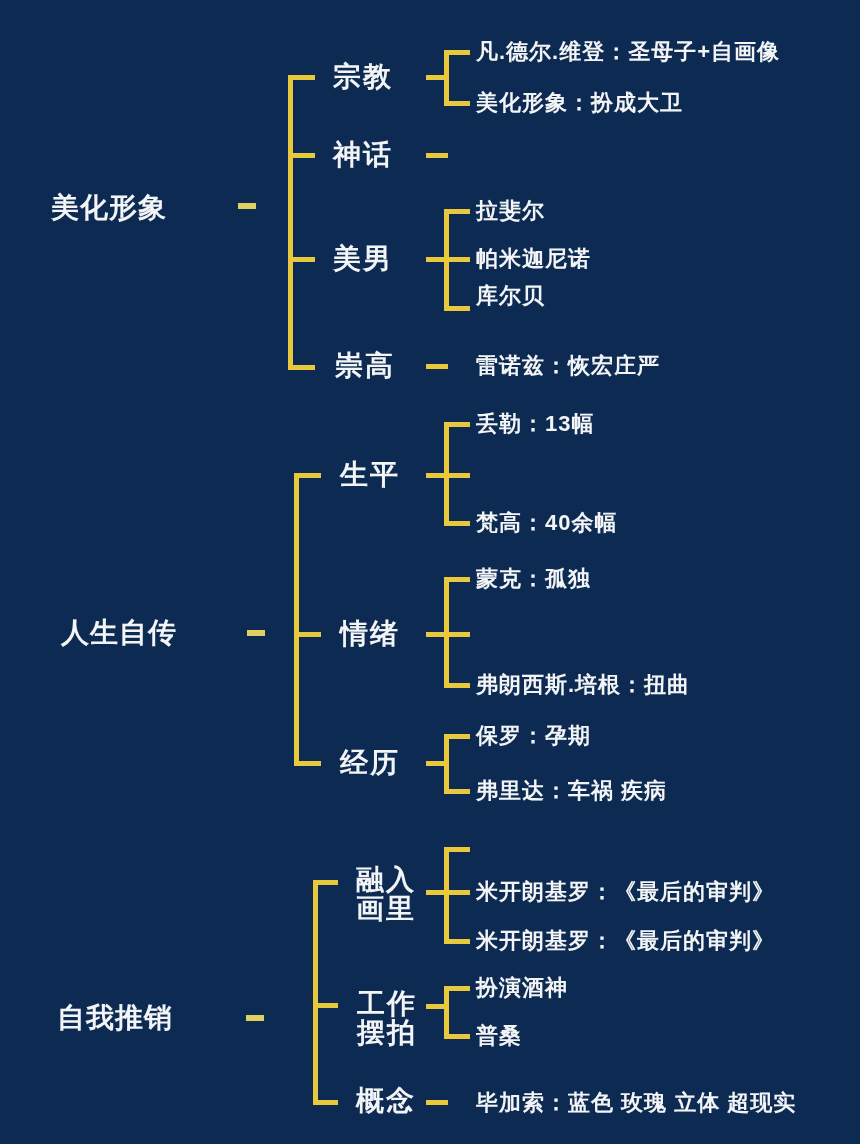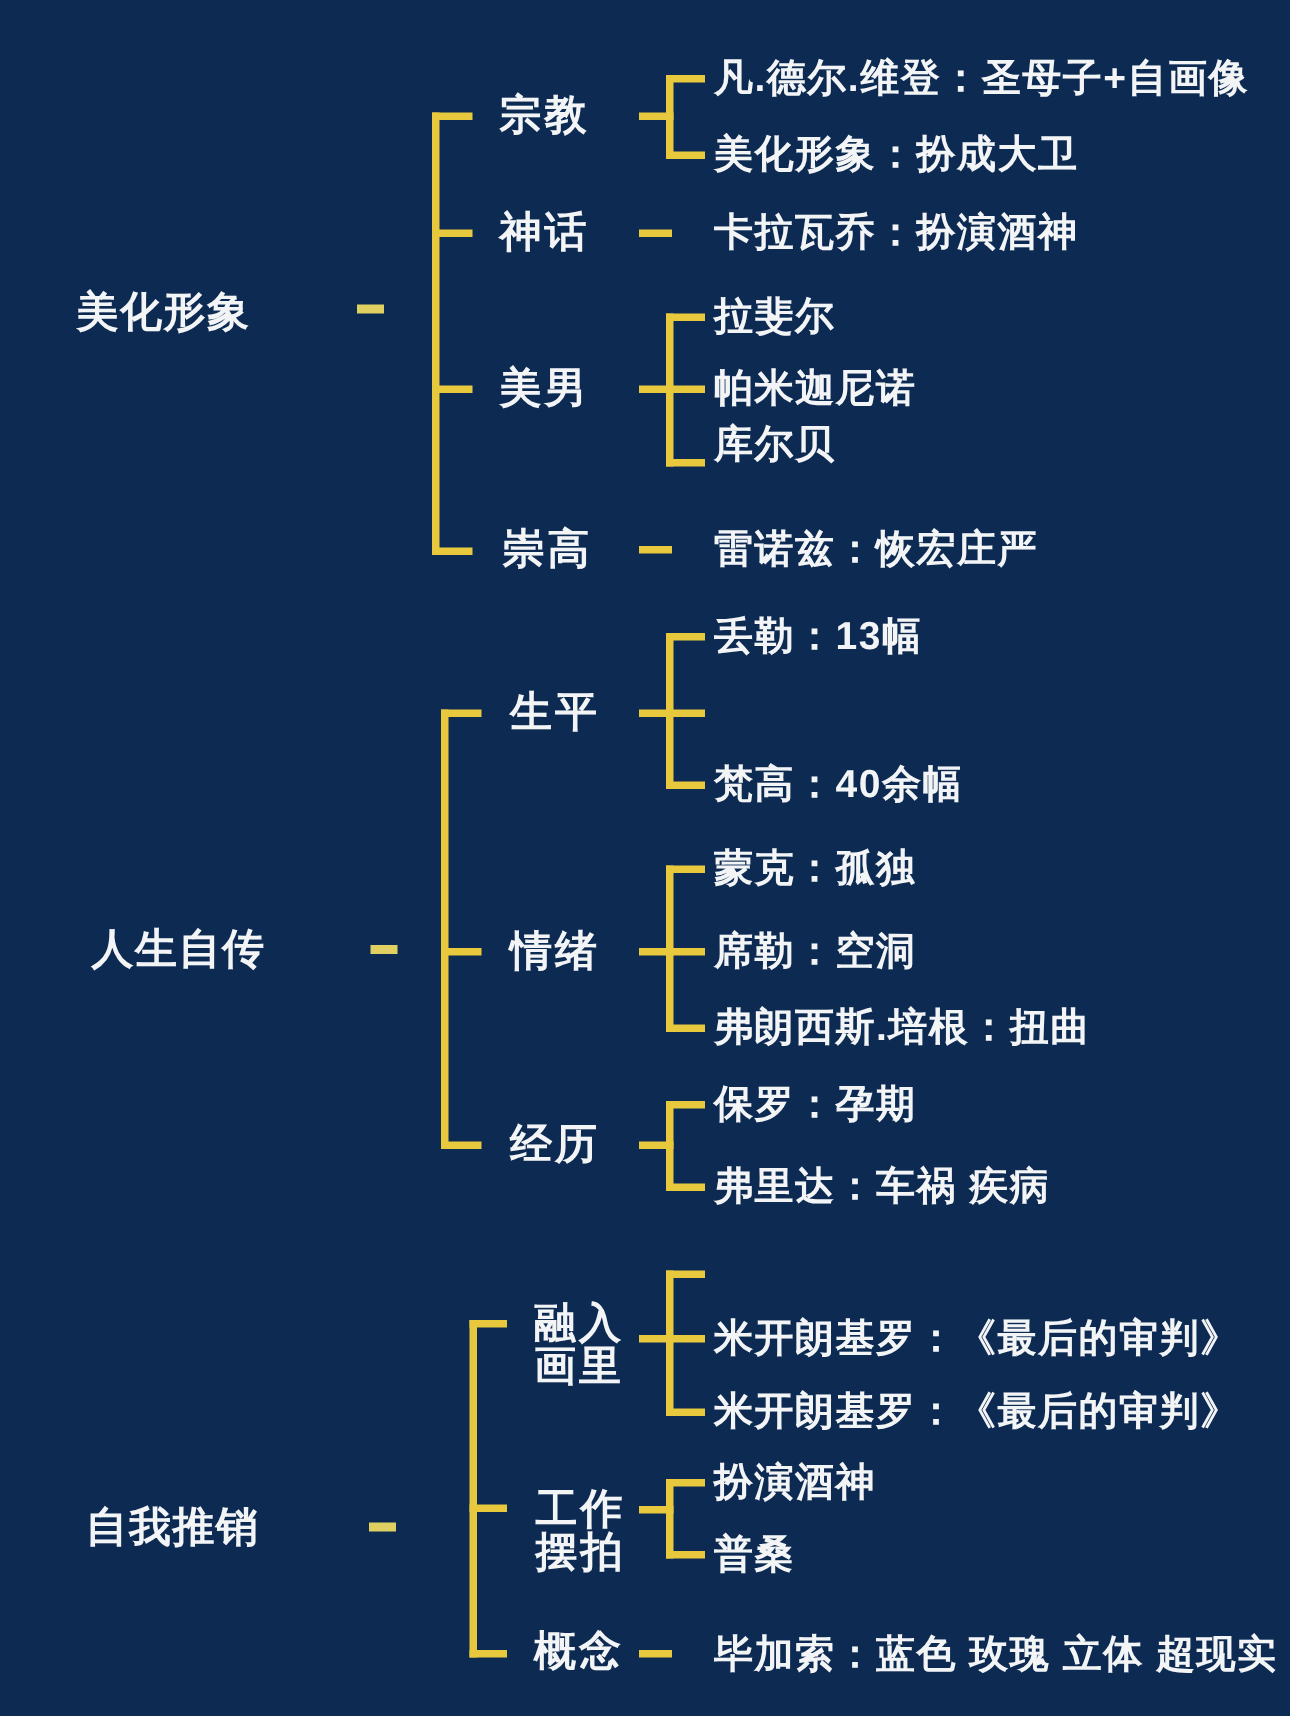--- a/index.html
+++ b/index.html
@@ -8,22 +8,22 @@
     position:relative;width:860px;height:1144px;
     background:var(--bg,#0d2a52);overflow:hidden;
     font-family:"Liberation Sans",sans-serif;
   }
   .node{
     position:absolute;transform:translateY(-50%);
     color:var(--text,#f2f4f6);font-weight:700;white-space:nowrap;
   }
   .lv1{font-size:28px;letter-spacing:1px;}
   .lv2{font-size:28px;letter-spacing:2px;}
-  .leaf{font-size:26px;letter-spacing:1px;}
-  .two{white-space:pre-line;line-height:29px;text-align:right;}
+  .leaf{font-size:22px;letter-spacing:1px;}
+  .two{white-space:pre-line;line-height:29px;text-align:right;font-family:Liberation Mono, monospace;}
   .h{position:absolute;height:5px;background:var(--line,#e8c93d);}
   .v{position:absolute;width:5px;background:var(--line,#e8c93d);}
   .dash1{position:absolute;height:6px;background:var(--dash,#dfd061);}
 </style>
 </head>
 <body>
 
 <div id="canvas">
 
   <div class="node lv1" style="left:51px;top:208px">美化形象</div>
@@ -55,21 +55,20 @@
   <div class="v" style="left:444px;top:209px;height:102px"></div>
   <div class="h" style="left:444px;top:209px;width:26px"></div>
   <div class="h" style="left:444px;top:257px;width:26px"></div>
   <div class="h" style="left:444px;top:306px;width:26px"></div>
   <div class="h" style="left:426px;top:257px;width:23px"></div>
 
   <div class="h" style="left:426px;top:364px;width:22px"></div>
 
   <div class="node leaf" style="left:476px;top:52px">凡.德尔.维登：圣母子+自画像</div>
   <div class="node leaf" style="left:476px;top:103px">美化形象：扮成大卫</div>
-  <div class="node leaf" style="left:476px;top:155px">卡拉瓦乔：扮演酒神</div>
   <div class="node leaf" style="left:476px;top:211px">拉斐尔</div>
   <div class="node leaf" style="left:476px;top:259px">帕米迦尼诺</div>
   <div class="node leaf" style="left:476px;top:296px">库尔贝</div>
   <div class="node leaf" style="left:476px;top:366px">雷诺兹：恢宏庄严</div>
 
   <div class="v" style="left:294px;top:473px;height:293px"></div>
   <div class="h" style="left:294px;top:473px;width:27px"></div>
   <div class="h" style="left:294px;top:632px;width:27px"></div>
   <div class="h" style="left:294px;top:761px;width:27px"></div>
 
@@ -90,21 +89,20 @@
   <div class="h" style="left:426px;top:632px;width:23px"></div>
 
   <div class="v" style="left:444px;top:734px;height:60px"></div>
   <div class="h" style="left:444px;top:734px;width:26px"></div>
   <div class="h" style="left:444px;top:789px;width:26px"></div>
   <div class="h" style="left:426px;top:761px;width:23px"></div>
 
   <div class="node leaf" style="left:476px;top:424px">丢勒：13幅</div>
   <div class="node leaf" style="left:476px;top:523px">梵高：40余幅</div>
   <div class="node leaf" style="left:476px;top:579px">蒙克：孤独</div>
-  <div class="node leaf" style="left:476px;top:634px">席勒：空洞</div>
   <div class="node leaf" style="left:476px;top:685px">弗朗西斯.培根：扭曲</div>
   <div class="node leaf" style="left:476px;top:736px">保罗：孕期</div>
   <div class="node leaf" style="left:476px;top:791px">弗里达：车祸 疾病</div>
 
   <div class="v" style="left:313px;top:880px;height:225px"></div>
   <div class="h" style="left:313px;top:880px;width:25px"></div>
   <div class="h" style="left:313px;top:1003px;width:25px"></div>
   <div class="h" style="left:313px;top:1100px;width:25px"></div>
 
   <div class="node lv2 two" style="left:356px;top:896px">融入

